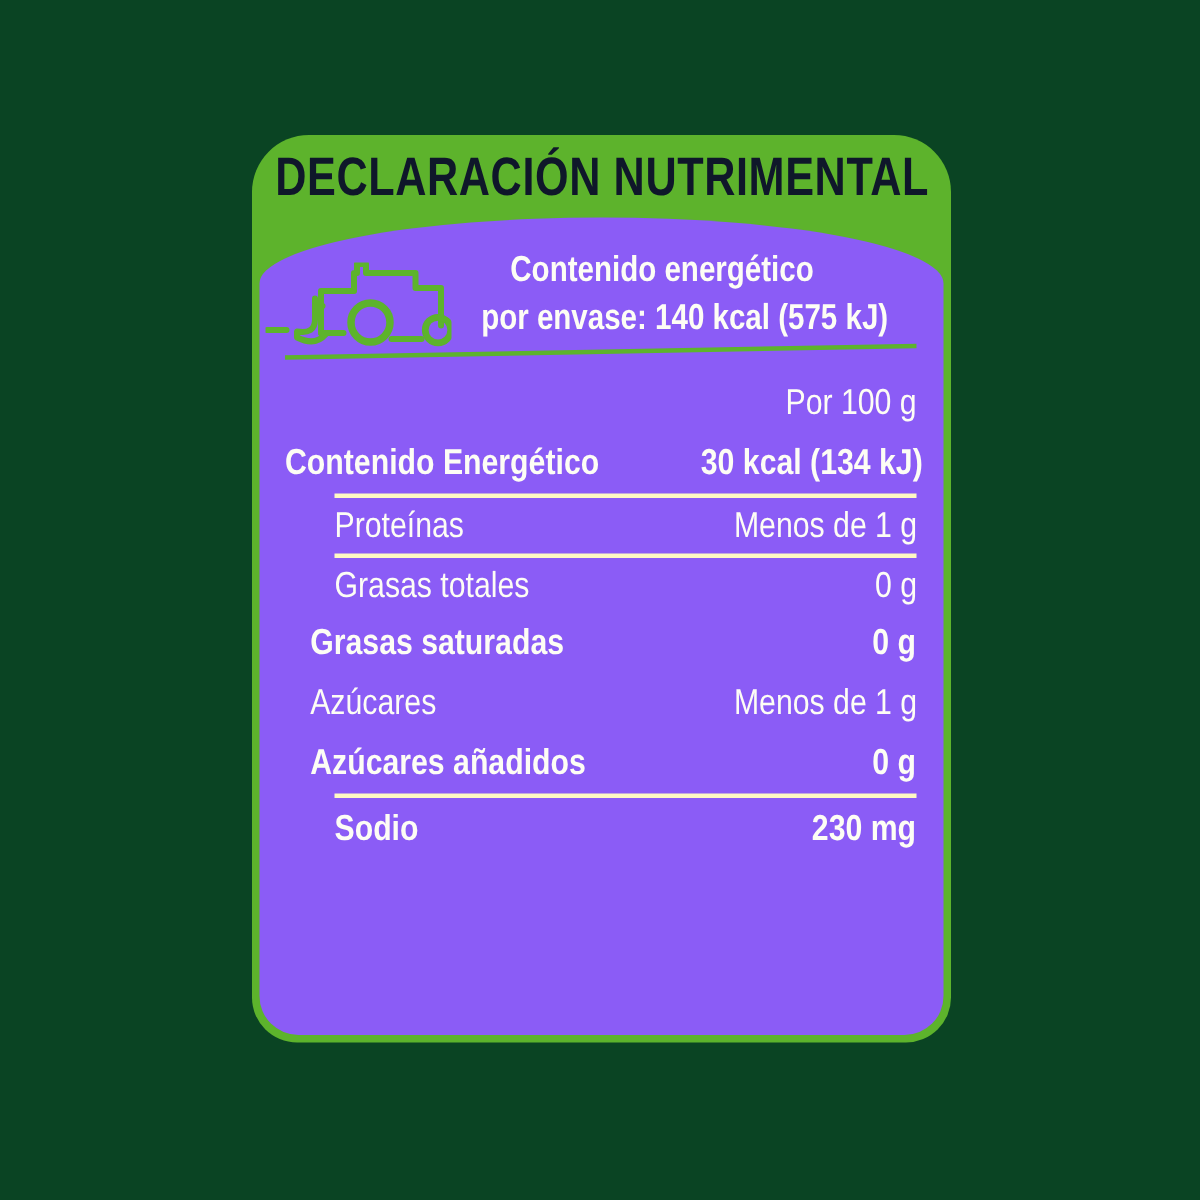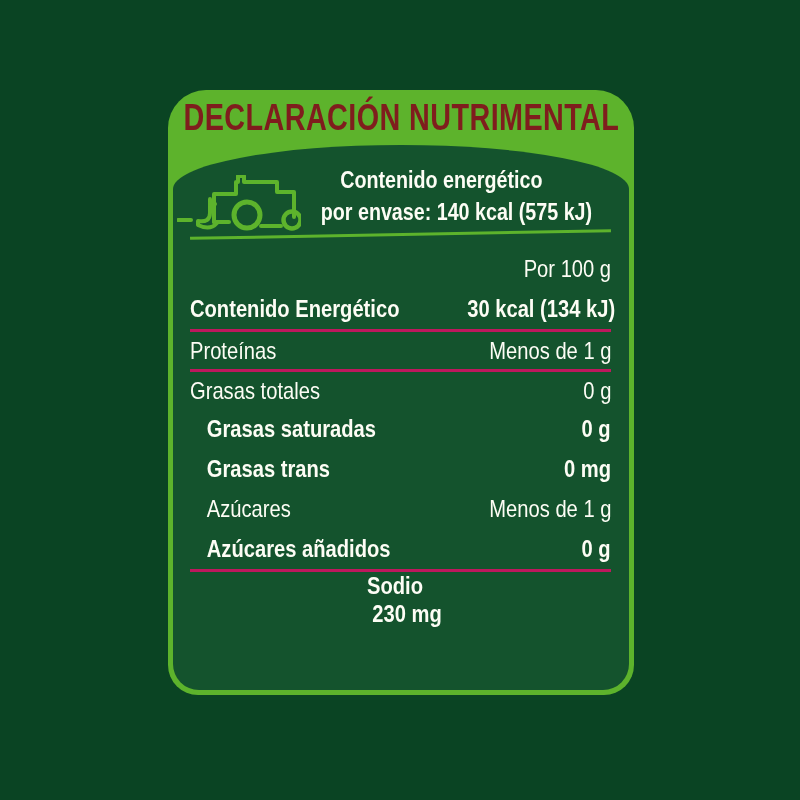--- a/index.html
+++ b/index.html
@@ -14,34 +14,34 @@
     position: absolute;
     left: 168px; top: 90px;
     width: 466px; height: 605px;
     background: #5db32c;
     border-radius: 38px 38px 30px 30px;
   }
   .panel-title {
     position: absolute;
     top: 0; left: 0; right: 0; height: 56px;
     display: flex; align-items: center; justify-content: center;
-    color: #7f1d1d;
+    color: #0f172a;
     font-weight: bold;
     font-size: 36px;
   }
   .panel-title span {
     display: inline-block;
     transform: scaleX(0.80);
     white-space: nowrap;
     letter-spacing: 0.5px;
   }
   .inner {
     position: absolute;
     left: 5px; right: 5px; top: 55px; bottom: 5px;
-    background: #14532d;
+    background: #8b5cf6;
     border-radius: 50% 50% 26px 26px / 44px 44px 26px 26px;
   }
   .energy-text {
     position: absolute;
     top: 19px; left: 118px; right: 38px;
     text-align: center;
     color: #fdfdf5;
     font-weight: bold;
     font-size: 24px;
     line-height: 32px;
@@ -69,23 +69,23 @@
     height: 40px;
     display: flex;
     justify-content: space-between;
     align-items: center;
     color: #fdfdf5;
     font-size: 24px;
     box-sizing: border-box;
     text-align: right;
   }
   .row.head { justify-content: flex-end; }
-  .row.sep { border-top: 3px solid #be185d; }
+  .row.sep { border-top: 3px solid #fef9c3; margin-left: 33px; }
   .row.bold { font-weight: bold; }
-  .row.last { height: 44px; flex-direction: column; }
+  .row.last { height: 44px; }
   .lbl {
     display: inline-block;
     transform: scaleX(0.84);
     transform-origin: left center;
     white-space: nowrap;
   }
   .row.indent .lbl { padding-left: 20px; }
   .val {
     display: inline-block;
     transform: scaleX(0.84);
@@ -141,24 +141,20 @@
       <div class="row sep">
         <span class="lbl">Grasas totales</span>
         <span class="val">0 g</span>
       </div>
 
       <div class="row bold indent">
         <span class="lbl">Grasas saturadas</span>
         <span class="val">0 g</span>
       </div>
 
-      <div class="row bold indent">
-        <span class="lbl">Grasas trans</span>
-        <span class="val">0 mg</span>
-      </div>
 
 
       <div class="row indent">
         <span class="lbl">Azúcares</span>
         <span class="val">Menos de 1 g</span>
       </div>
 
       <div class="row bold indent">
         <span class="lbl">Azúcares añadidos</span>
         <span class="val">0 g</span>

